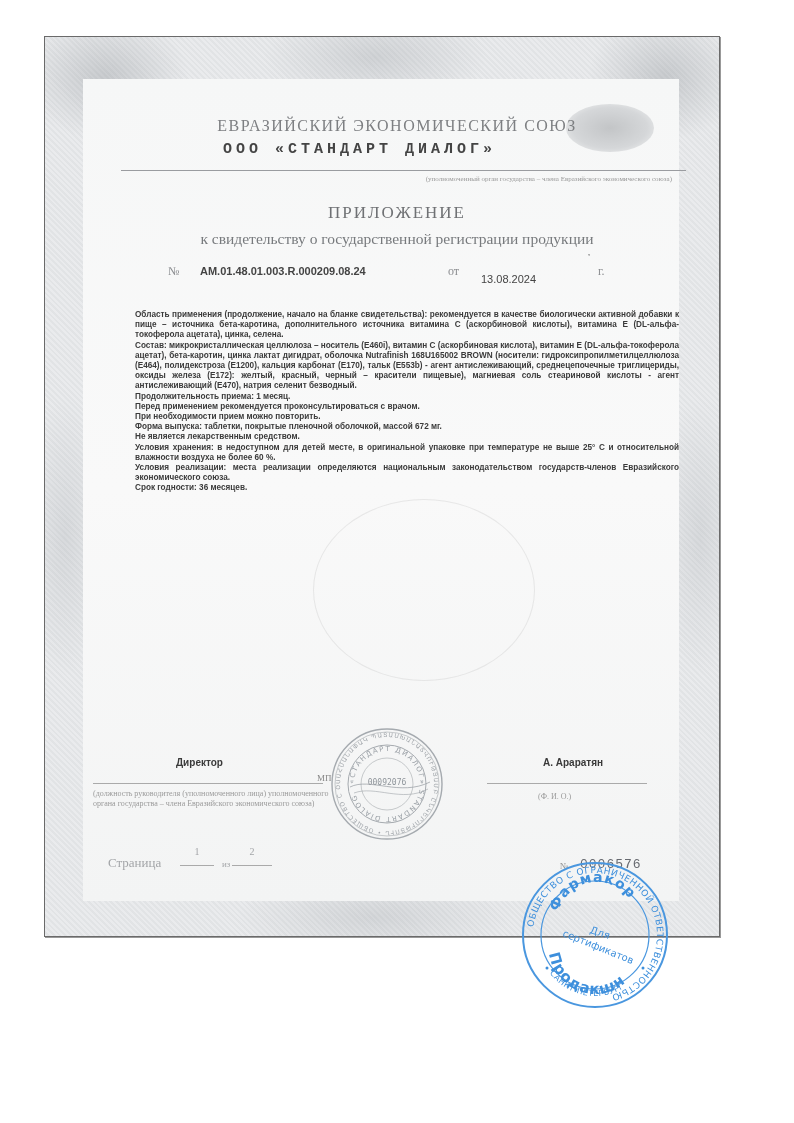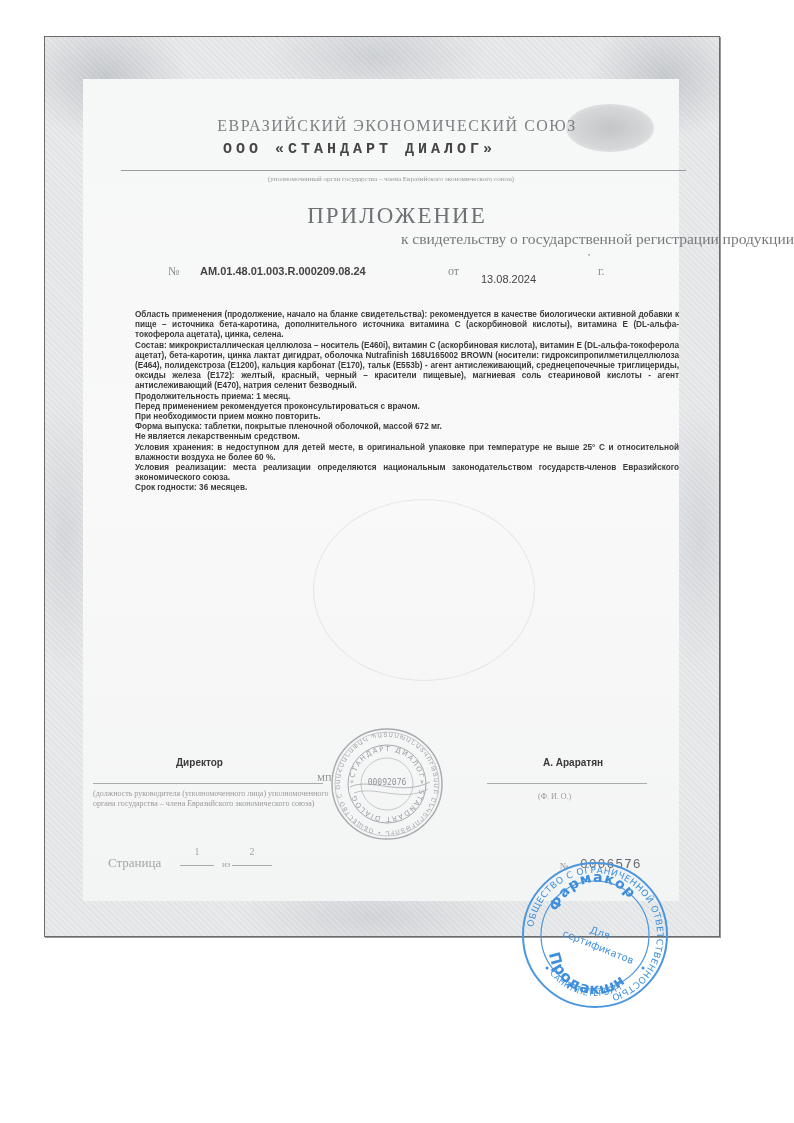--- a/index.html
+++ b/index.html
@@ -23,25 +23,25 @@
   .inner::after { content:""; position:absolute; left:230px; top:420px; width:220px; height:180px;
     border-radius:50%; border:1px solid rgba(180,180,180,0.25); }
   .oval { position:absolute; left:522px; top:104px; width:88px; height:48px; border-radius:50%;
           background:radial-gradient(ellipse at center, #c3c5c7 0%, #d5d7d9 60%, rgba(220,222,224,0) 100%); }
 
   .t-union { position:absolute; left:0; width:794px; top:117px; text-align:center;
              font-family:"Liberation Serif", serif; font-size:16px; letter-spacing:1.5px; color:#7d7f82; }
   .t-org { position:absolute; left:0; width:719px; top:141px; text-align:center;
            font-family:"Liberation Mono", monospace; font-weight:bold; font-size:15px; letter-spacing:4px; color:#444; }
   .hr-top { position:absolute; left:121px; width:565px; top:170px; border-top:1px solid #9a9ca0; }
-  .t-org-caption { position:absolute; left:0; width:782px; top:175px; text-align:center;
+  .t-org-caption { position:absolute; left:0; width:672px; top:175px; text-align:right;
                    font-family:"Liberation Serif", serif; font-size:7px; color:#999; }
   .t-title { position:absolute; left:0; width:794px; top:203px; text-align:center;
-             font-family:"Liberation Serif", serif; font-size:23px; letter-spacing:2px; color:#6f7174; }
-  .t-subtitle { position:absolute; left:0; width:794px; top:230px; text-align:right;
+             font-family:"Liberation Serif", serif; font-size:17px; letter-spacing:2px; color:#6f7174; }
+  .t-subtitle { position:absolute; left:0; width:794px; top:230px; text-align:center;
                 font-family:"Liberation Serif", serif; font-size:15.5px; color:#777a7d; }
   .reg-line { position:absolute; top:265px; font-size:11px; }
   .reg-no-label { left:168px; font-family:"Liberation Serif", serif; color:#8a8c8f; font-size:12px; top:264px; }
   .reg-no { left:200px; font-weight:bold; color:#444; }
   .reg-from-label { left:448px; font-family:"Liberation Serif", serif; color:#8a8c8f; font-size:12px; top:264px; }
   .reg-date { left:481px; font-weight:normal; color:#444;margin-top:8px; }
   .reg-year { left:598px; font-family:"Liberation Serif", serif; color:#8a8c8f; font-size:12px; top:264px; }
   .tick-mark { position:absolute; left:588px; top:252px; font-size:9px; color:#555; }
 
   .body-text { position:absolute; left:135px; top:310px; width:544px;

